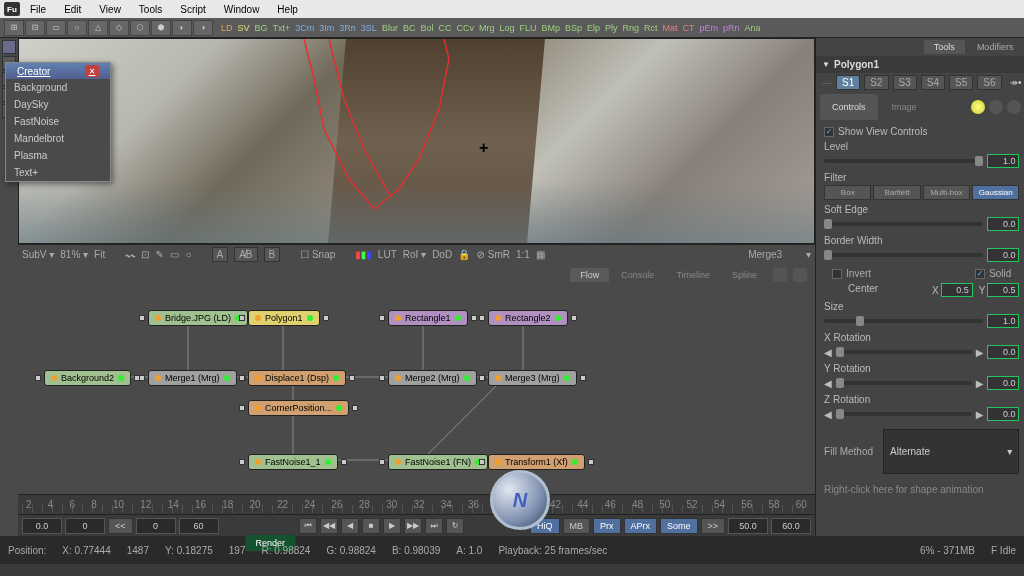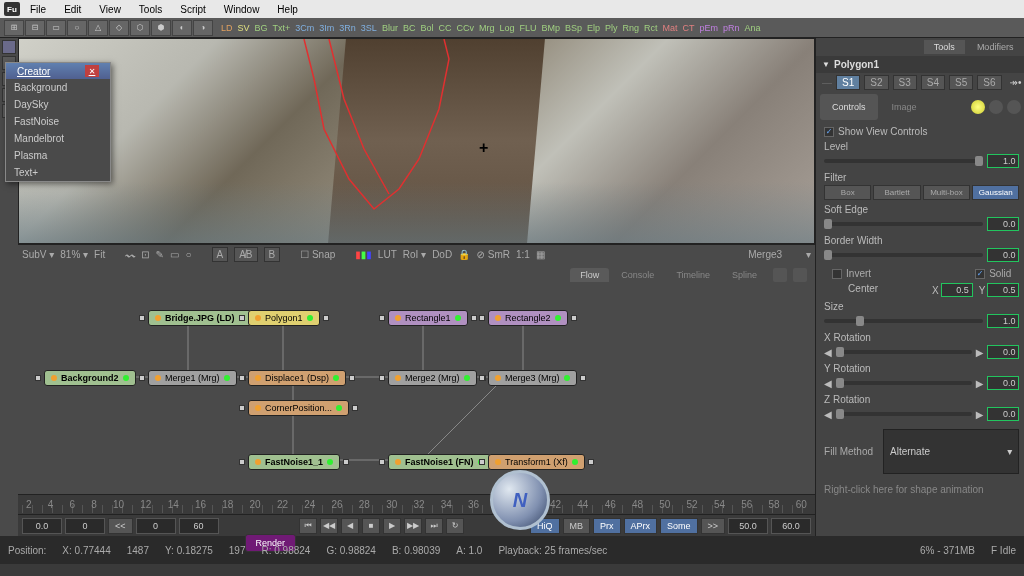--- a/index.html
+++ b/index.html
@@ -36,21 +36,21 @@
 .flow-tabs .tab { padding: 2px 10px; color: #888; font-size: 9px; cursor: pointer; }
 .flow-tabs .tab.active { background: #5a5a5a; color: #ccc; border-radius: 3px 3px 0 0; }
 .flow-tabs .ticon { width: 14px; height: 14px; background: #555; border-radius: 2px; margin-left: 4px; cursor: pointer; }
 .node { position: absolute; padding: 2px 6px; border-radius: 3px; font-size: 9px; color: #000; display: flex; align-items: center; gap: 2px; border: 1px solid #222; cursor: pointer; }
 .node .dot { width: 6px; height: 6px; border-radius: 50%; }
 .node .dot.l { background: #f0a030; margin-right: 2px; }
 .node .dot.r { background: #30f030; margin-left: 2px; }
 .node .sq { position: absolute; width: 6px; height: 6px; background: #ccc; border: 1px solid #333; }
 .node .sq.left { left: -10px; top: 50%; transform: translateY(-50%); }
 .node .sq.right { right: -10px; top: 50%; transform: translateY(-50%); }
-.node.green { background: #a0c090; font-weight: bold; }
+.node.green { background: #a0c090; }
 .node.yellow { background: #e0d070; }
 .node.purple { background: #b090c0; }
 .node.gray { background: #a0a0a0; }
 .node.orange { background: #d0a070; }
 .conn { position: absolute; pointer-events: none; }
 .conn line { stroke: #888; stroke-width: 1; }
 .right-panel { width: 218px; background: #444; border-left: 1px solid #222; display: flex; flex-direction: column; }
 .rp-tabs { display: flex; justify-content: flex-end; padding: 2px 4px; gap: 2px; }
 .rp-tabs .rt { padding: 2px 10px; color: #aaa; font-size: 9px; cursor: pointer; }
 .rp-tabs .rt.active { background: #555; color: #ddd; }
@@ -79,21 +79,21 @@
 .rp-xy { display: flex; gap: 6px; align-items: flex-start; margin-left: 24px; }
 .rp-xy .xyi { display: flex; gap: 2px; align-items: center; }
 .rp-dropdown { background: #333; padding: 16px 6px; color: #ccc; display: flex; justify-content: space-between; align-items: center; cursor: pointer; border: 1px solid #222; }
 .timeline { height: 20px; background: #3a3a3a; display: flex; align-items: center; padding: 0 4px; color: #888; font-size: 8px; border-top: 1px solid #222; position: relative; }
 .timeline .ticks { flex: 1; display: flex; justify-content: space-between; padding: 0 4px; position: relative; }
 .timeline .ticks::before { content: ''; position: absolute; inset: 0; background: repeating-linear-gradient(90deg, #555 0, #555 1px, transparent 1px, transparent 10px); top: 6px; height: 8px; }
 .timeline .tick { position: relative; z-index: 1; }
 .transport { height: 22px; background: #3a3a3a; display: flex; align-items: center; padding: 0 4px; gap: 3px; border-top: 1px solid #222; }
 .transport .tinput { width: 40px; background: #2a2a2a; color: #ccc; padding: 2px 4px; border: 1px solid #555; font-size: 9px; text-align: center; }
 .transport .tbtn { padding: 2px 6px; background: #555; color: #ccc; border: 1px solid #333; cursor: pointer; font-size: 9px; }
-.transport .tbtn.render { background: #701a75; color: #fff; padding: 3px 10px; border-radius: 3px; margin-top: 34px; }
+.transport .tbtn.render { background: #14532d; color: #fff; padding: 3px 10px; border-radius: 3px; margin-top: 34px; }
 .transport .tbtn.blue { background: #5070a0; color: #fff; }
 .transport .pbtn { width: 18px; height: 16px; background: #555; border: 1px solid #333; display: flex; align-items: center; justify-content: center; color: #ccc; cursor: pointer; font-size: 8px; }
 .statusbar { height: 28px; background: #2a2a2a; display: flex; align-items: center; padding: 0 8px; color: #aaa; font-size: 9px; gap: 16px; }
 .statusbar .spacer { flex: 1; }
 .creator-popup { position: absolute; top: 62px; left: 5px; width: 106px; background: #4a4a4a; border: 1px solid #888; box-shadow: 2px 2px 6px rgba(0,0,0,0.5); z-index: 100; }
 .creator-popup .cp-title { background: linear-gradient(#6080b0, #506090); color: #fff; padding: 2px 11px; font-size: 10px; display: flex; justify-content: space-between; align-items: center; text-decoration: underline; }
 .creator-popup .cp-close { width: 14px; height: 12px; background: #c04040; color: #fff; display: flex; align-items: center; justify-content: center; cursor: pointer; font-size: 8px; }
 .creator-popup .cp-item { padding: 3px 8px; color: #ccc; cursor: pointer; font-size: 10px; }
 .logo-overlay { position: absolute; left: 490px; top: 470px; width: 60px; height: 60px; border-radius: 50%; background: radial-gradient(circle at 30% 30%, #e0e8f0, #8090b0 60%, #304060); z-index: 200; border: 3px solid #b0c0d0; display: flex; align-items: center; justify-content: center; color: #4060c0; font-size: 20px; font-weight: bold; font-style: italic; }
 </style>

